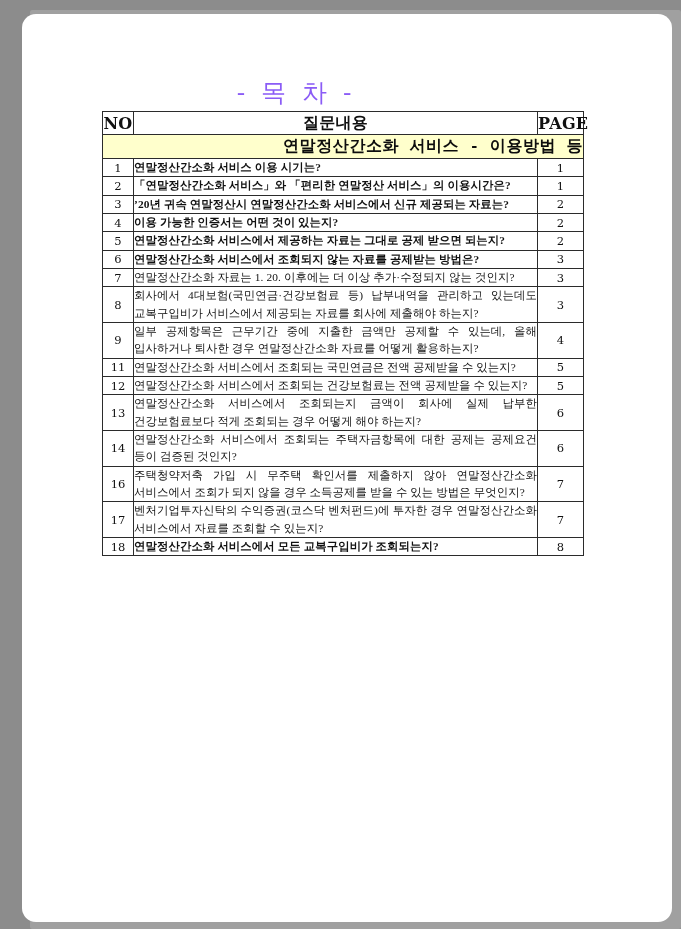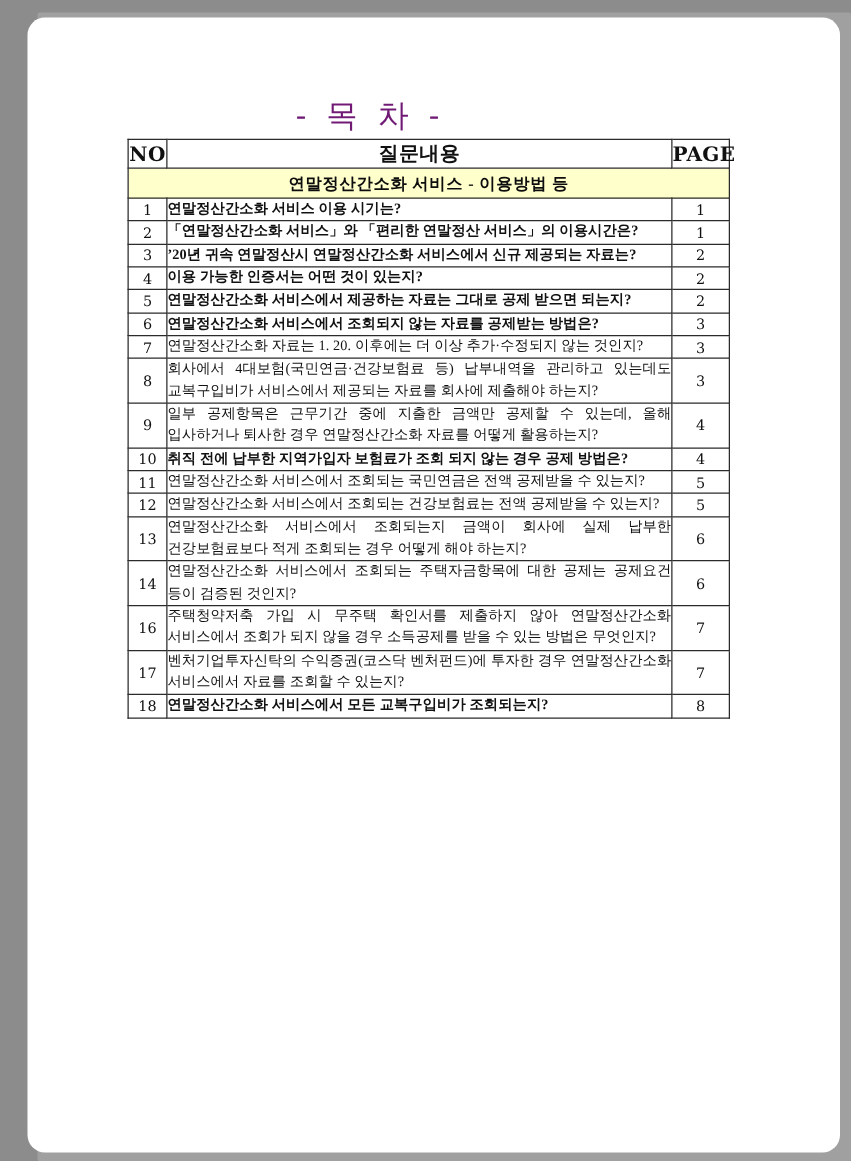--- a/index.html
+++ b/index.html
@@ -49,21 +49,21 @@
   }
 
   #doc-title {
     position: absolute;
     left: 0;
     top: 62px;
     width: 548px;
     text-align: center;
     font-size: 25px;
     letter-spacing: 4px;
-    color: #701a75;
+    color: #8b5cf6;
     font-family: "DejaVu Serif", "Liberation Serif", serif;
     white-space: nowrap;
   }
 
   table.toc {
     position: absolute;
     left: 80px;
     top: 97px;
     width: 481px;
     border-collapse: collapse;
@@ -83,27 +83,27 @@
     height: 22px;
     text-align: center;
     letter-spacing: 0.3px;
   }
   col.c-no    { width: 31px; }
   col.c-q     { width: 404px; }
   col.c-page  { width: 46px; }
 
   tr.section-row td {
     background: #ffffcc;
-    text-align: center;
+    text-align: right;
     font-weight: bold;
-    font-size: 13px;
+    font-size: 16px;
     height: 23px;
     letter-spacing: 0.6px;
     color: #0d0d0d;
-    font-family: Liberation Serif, serif;
+    font-family: Liberation Mono, monospace;
   }
 
   td.no-cell {
     text-align: center;
     font-size: 11.5px;
     font-family: "DejaVu Serif", "Liberation Serif", serif;
   }
   td.page-cell {
     text-align: center;
     font-size: 11.5px;
@@ -191,25 +191,20 @@
               <td class="no-cell">8</td>
               <td class="q-cell">회사에서 4대보험(국민연금·건강보험료 등) 납부내역을 관리하고 있는데도 교복구입비가 서비스에서 제공되는 자료를 회사에 제출해야 하는지?</td>
               <td class="page-cell">3</td>
             </tr>
             <tr>
               <td class="no-cell">9</td>
               <td class="q-cell">일부 공제항목은 근무기간 중에 지출한 금액만 공제할 수 있는데, 올해 입사하거나 퇴사한 경우 연말정산간소화 자료를 어떻게 활용하는지?</td>
               <td class="page-cell">4</td>
             </tr>
             <tr>
-              <td class="no-cell">10</td>
-              <td class="q-cell one-line">취직 전에 납부한 지역가입자 보험료가 조회 되지 않는 경우 공제 방법은?</td>
-              <td class="page-cell">4</td>
-            </tr>
-            <tr>
               <td class="no-cell">11</td>
               <td class="q-cell">연말정산간소화 서비스에서 조회되는 국민연금은 전액 공제받을 수 있는지?</td>
               <td class="page-cell">5</td>
             </tr>
             <tr>
               <td class="no-cell">12</td>
               <td class="q-cell">연말정산간소화 서비스에서 조회되는 건강보험료는 전액 공제받을 수 있는지?</td>
               <td class="page-cell">5</td>
             </tr>
             <tr>

